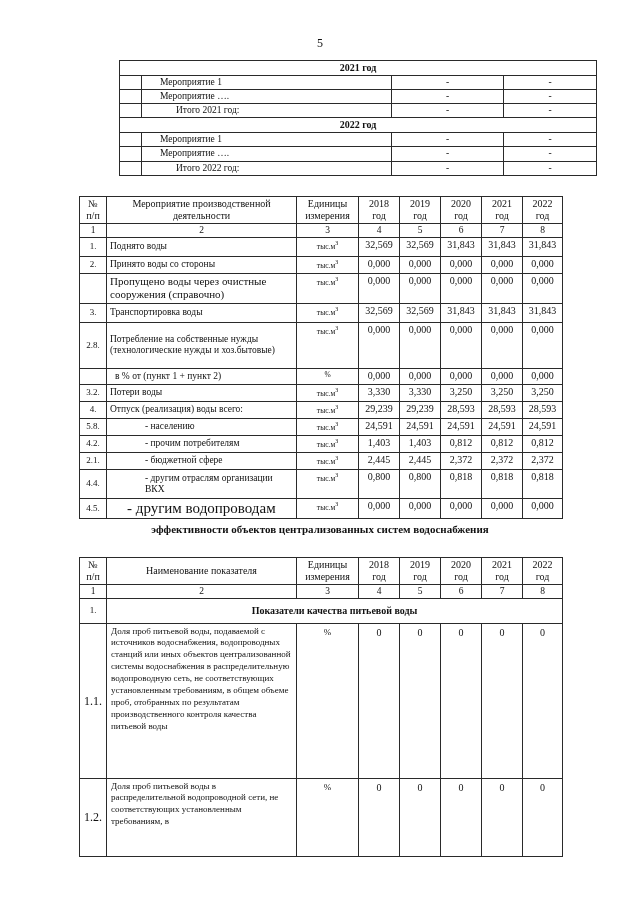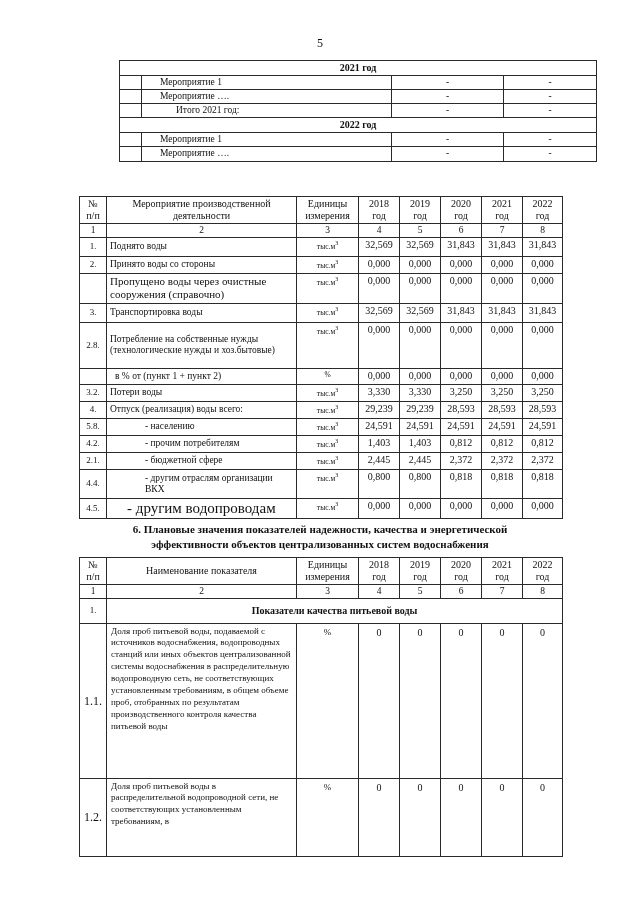--- a/index.html
+++ b/index.html
@@ -203,20 +203,26 @@
           <td class="l ev">Мероприятие 1</td>
           <td class="c">-</td>
           <td class="c">-</td>
         </tr>
         <tr>
           <td></td>
           <td class="l ev">Мероприятие ….</td>
           <td class="c">-</td>
           <td class="c">-</td>
         </tr>
+        <tr>
+          <td></td>
+          <td class="l tot">Итого 2022 год:</td>
+          <td class="c">-</td>
+          <td class="c">-</td>
+        </tr>
       </tbody>
     </table>
   </div>
 
 
   <div id="table-supply-wrap">
     <table class="doc" id="table-supply">
       <colgroup>
         <col style="width:27px">
         <col style="width:190px">
@@ -402,21 +408,20 @@
             <td class="val" style="vertical-align: top; padding-top: 1px;">0,000</td>
             <td class="val" style="vertical-align: top; padding-top: 1px;">0,000</td>
             <td class="val" style="vertical-align: top; padding-top: 1px;">0,000</td>
             <td class="val" style="vertical-align: top; padding-top: 1px;">0,000</td>
           </tr>
         </tbody>
     </table>
   </div>
 
   <div class="sec-head" id="heading-section6">
-    <div>6. Плановые значения показателей надежности, качества и энергетической</div>
     <div>эффективности объектов централизованных систем водоснабжения</div>
   </div>
 
   <div id="table-indicators-wrap">
     <table class="doc" id="table-indicators">
       <colgroup>
         <col style="width:27px">
         <col style="width:190px">
         <col style="width:62px">
         <col style="width:41px">

